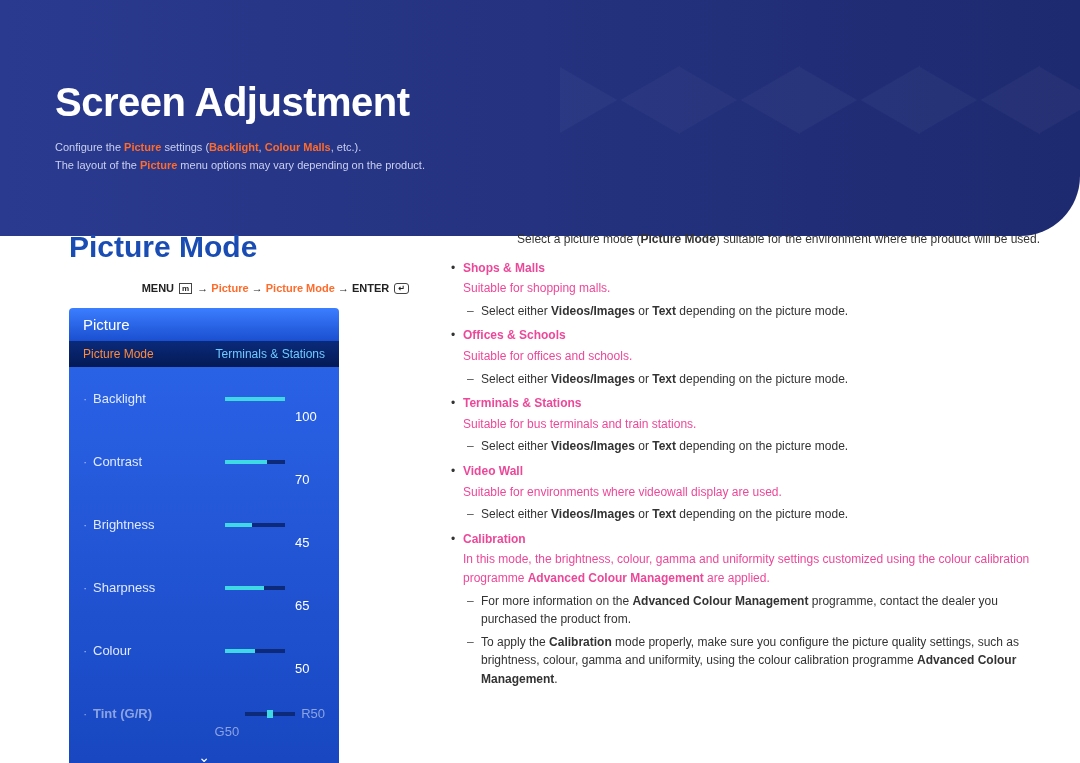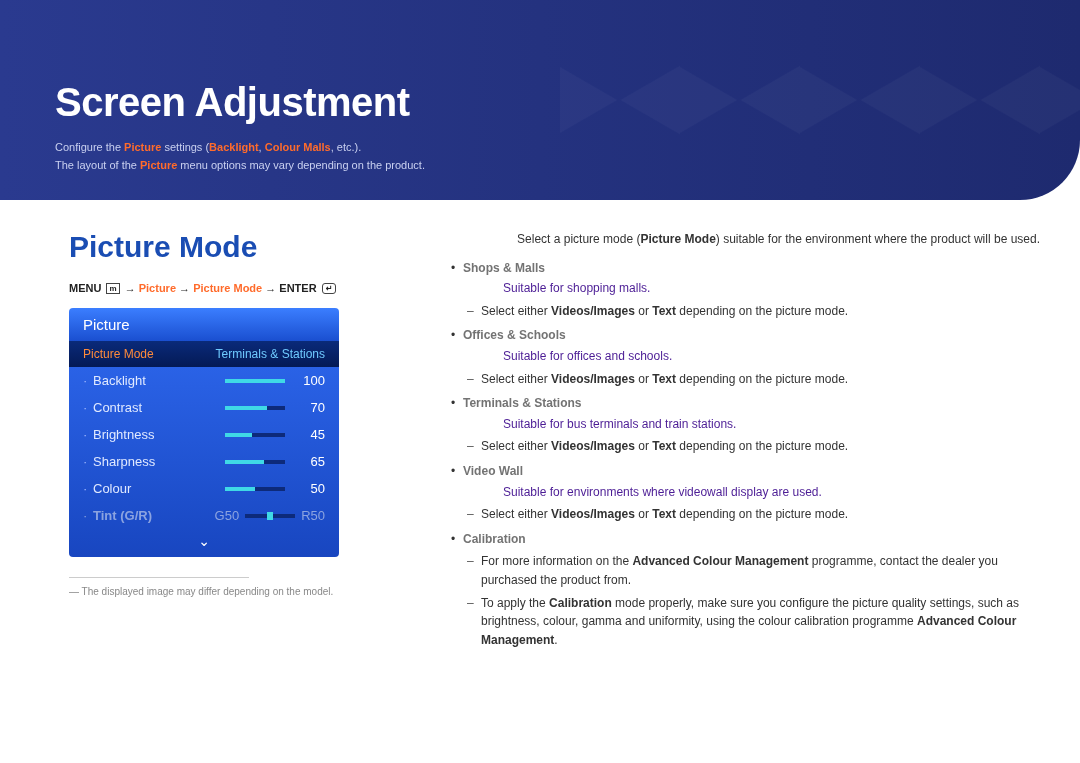--- a/index.html
+++ b/index.html
@@ -8,21 +8,21 @@
     height: 763px;
     font-family: "Segoe UI", Arial, sans-serif;
     color: #333;
     position: relative;
     overflow: hidden;
     background: #fff;
   }
   .banner {
     position: absolute;
     top: 0; left: 0; right: 0;
-    height: 200px;
+    height: 236px;
     background: linear-gradient(to right, #2a3a8f 0%, #1e2a6f 100%);
     border-bottom-right-radius: 60px;
     padding: 80px 55px 0 55px;
     color: #fff;
     overflow: hidden;
   }
   .banner::before {
     content: "";
     position: absolute;
     top: -100px; right: -80px;
@@ -58,20 +58,21 @@
     color: #1a4db3;
     font-size: 30px;
     font-weight: 600;
     margin-bottom: 18px;
   }
   .breadcrumb {
     font-size: 11px;
     font-weight: 700;
     color: #222;
     margin-bottom: 14px;
+    text-align: right;
   }
   .breadcrumb .icon-box {
     display: inline-block;
     border: 1px solid #444;
     font-size: 8px;
     padding: 0 2px;
     vertical-align: 1px;
     margin: 0 2px;
   }
   .breadcrumb .enter-icon {
@@ -125,32 +126,33 @@
     position: relative;
     margin-right: 10px;
   }
   .osd-row .bar .fill {
     position: absolute;
     left: 0; top: 0; bottom: 0;
     background: #3fd9e6;
   }
   .osd-row .val {
     width: 30px;
-    text-align: right;
-    color: #fff;
+    text-align: left;
+    color: #fff;
+    margin-top: 36px;
   }
   .osd-tint {
     display: flex;
     align-items: center;
     padding: 6px 14px;
     font-size: 13px;
     color: #8ba3e0;
   }
   .osd-tint .label { flex: 1; font-weight: bold; }
-  .osd-tint .gval { color: #8ba3e0; margin-right: 6px; }
+  .osd-tint .gval { color: #8ba3e0; margin-right: 6px; margin-top: 36px; }
   .osd-tint .tbar {
     width: 50px; height: 4px; background: #0d2a7a; position: relative;
     margin-right: 6px;
   }
   .osd-tint .tbar .thumb {
     position: absolute; left: 50%; top: -2px;
     width: 6px; height: 8px; background: #3fd9e6;
     transform: translateX(-50%);
   }
   .osd-tint .rval { color: #8ba3e0; }
@@ -177,22 +179,22 @@
   
   .right-col p.intro { margin-bottom: 10px; text-align: right; }
   .right-col .intro strong { font-weight: 700; }
   ul.modes { list-style: none; }
   ul.modes > li { margin-bottom: 6px; padding-left: 14px; position: relative; }
   ul.modes > li::before {
     content: "•";
     position: absolute; left: 2px; top: 0;
     color: #333;
   }
-  ul.modes > li .mname { color: #737373; font-weight: 600; }
-  ul.modes > li .mdesc { display: block; color: #4c1d95; margin-top: 2px; margin-left: 40px; }
+  ul.modes > li .mname { color: #ec4899; font-weight: 600; }
+  ul.modes > li .mdesc { display: block; color: #ec4899; margin-top: 2px; }
   ul.sub { list-style: none; margin-top: 4px; }
   ul.sub > li { padding-left: 18px; position: relative; margin-bottom: 4px; }
   ul.sub > li::before {
     content: "‒";
     position: absolute; left: 4px; top: 0;
     color: #555;
   }
 </style>
 </head>
 <body>
@@ -317,20 +319,21 @@
       </li>
       <li>
         <span class="mname">Video Wall</span>
         <span class="mdesc">Suitable for environments where videowall display are used.</span>
         <ul class="sub">
           <li><span>Select either </span><strong>Videos/Images</strong><span> or </span><strong>Text</strong><span> depending on the picture mode.</span></li>
         </ul>
       </li>
       <li>
         <span class="mname">Calibration</span>
+        <span class="mdesc"><span>In this mode, the brightness, colour, gamma and uniformity settings customized using the colour calibration programme </span><strong>Advanced Colour Management</strong><span> are applied.</span></span>
         <ul class="sub">
           <li><span>For more information on the </span><strong>Advanced Colour Management</strong><span> programme, contact the dealer you purchased the product from.</span></li>
           <li><span>To apply the </span><strong>Calibration</strong><span> mode properly, make sure you configure the picture quality settings, such as brightness, colour, gamma and uniformity, using the colour calibration programme </span><strong>Advanced Colour Management</strong><span>.</span></li>
         </ul>
       </li>
     </ul>
   </div>
 </div>
 
 </body></html>

